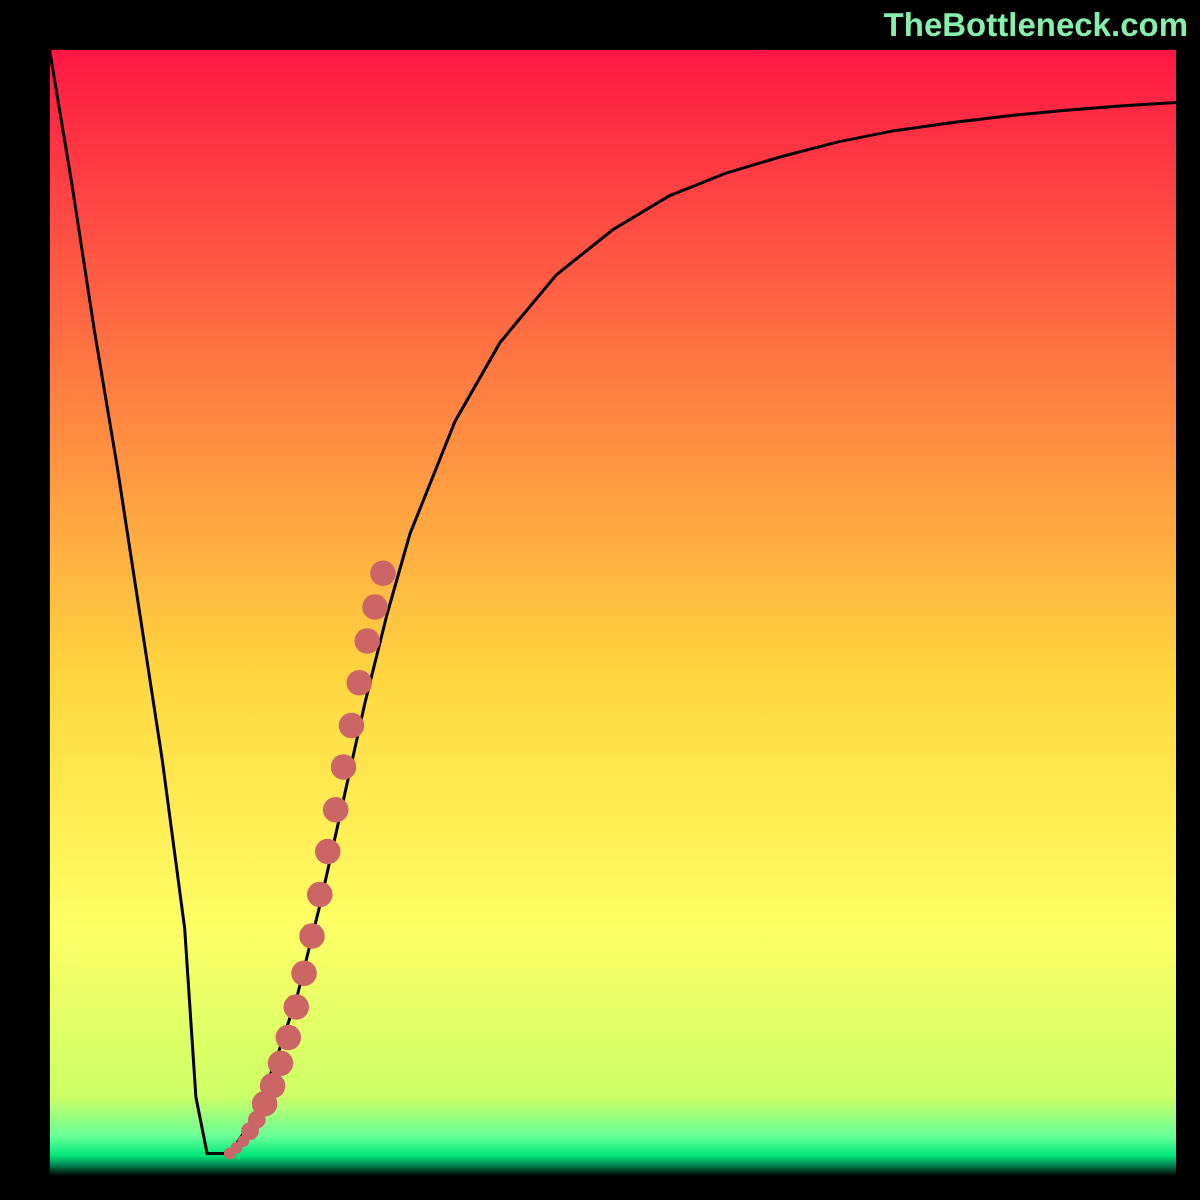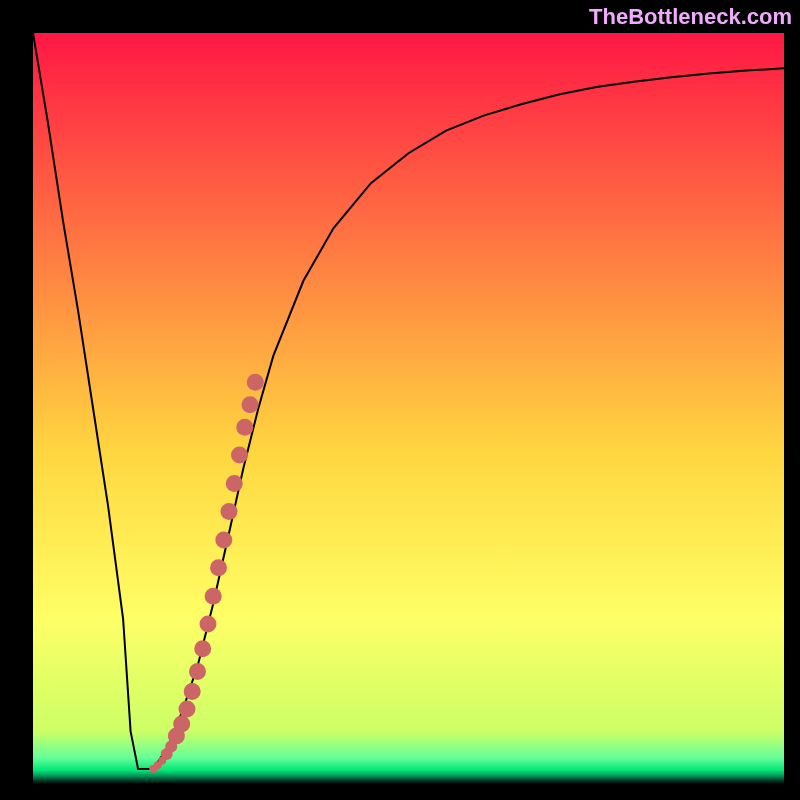--- a/index.html
+++ b/index.html
@@ -5,21 +5,21 @@
   * { margin: 0; padding: 0; box-sizing: border-box; }
   html, body { width: 800px; height: 800px; overflow: hidden; }
   body { position: relative; background: #000; }
   .watermark {
     position: absolute;
     top: 4px;
     right: 8px;
     font-family: Arial, sans-serif;
     font-size: 22px;
     font-weight: bold;
-    color: #f0abfc;
+    color: #86efac;
     z-index: 10;
   }
   .plot-frame {
     position: absolute;
     left: 33px;
     top: 33px;
     width: 751px;
     height: 751px;
     overflow: hidden;
   }

